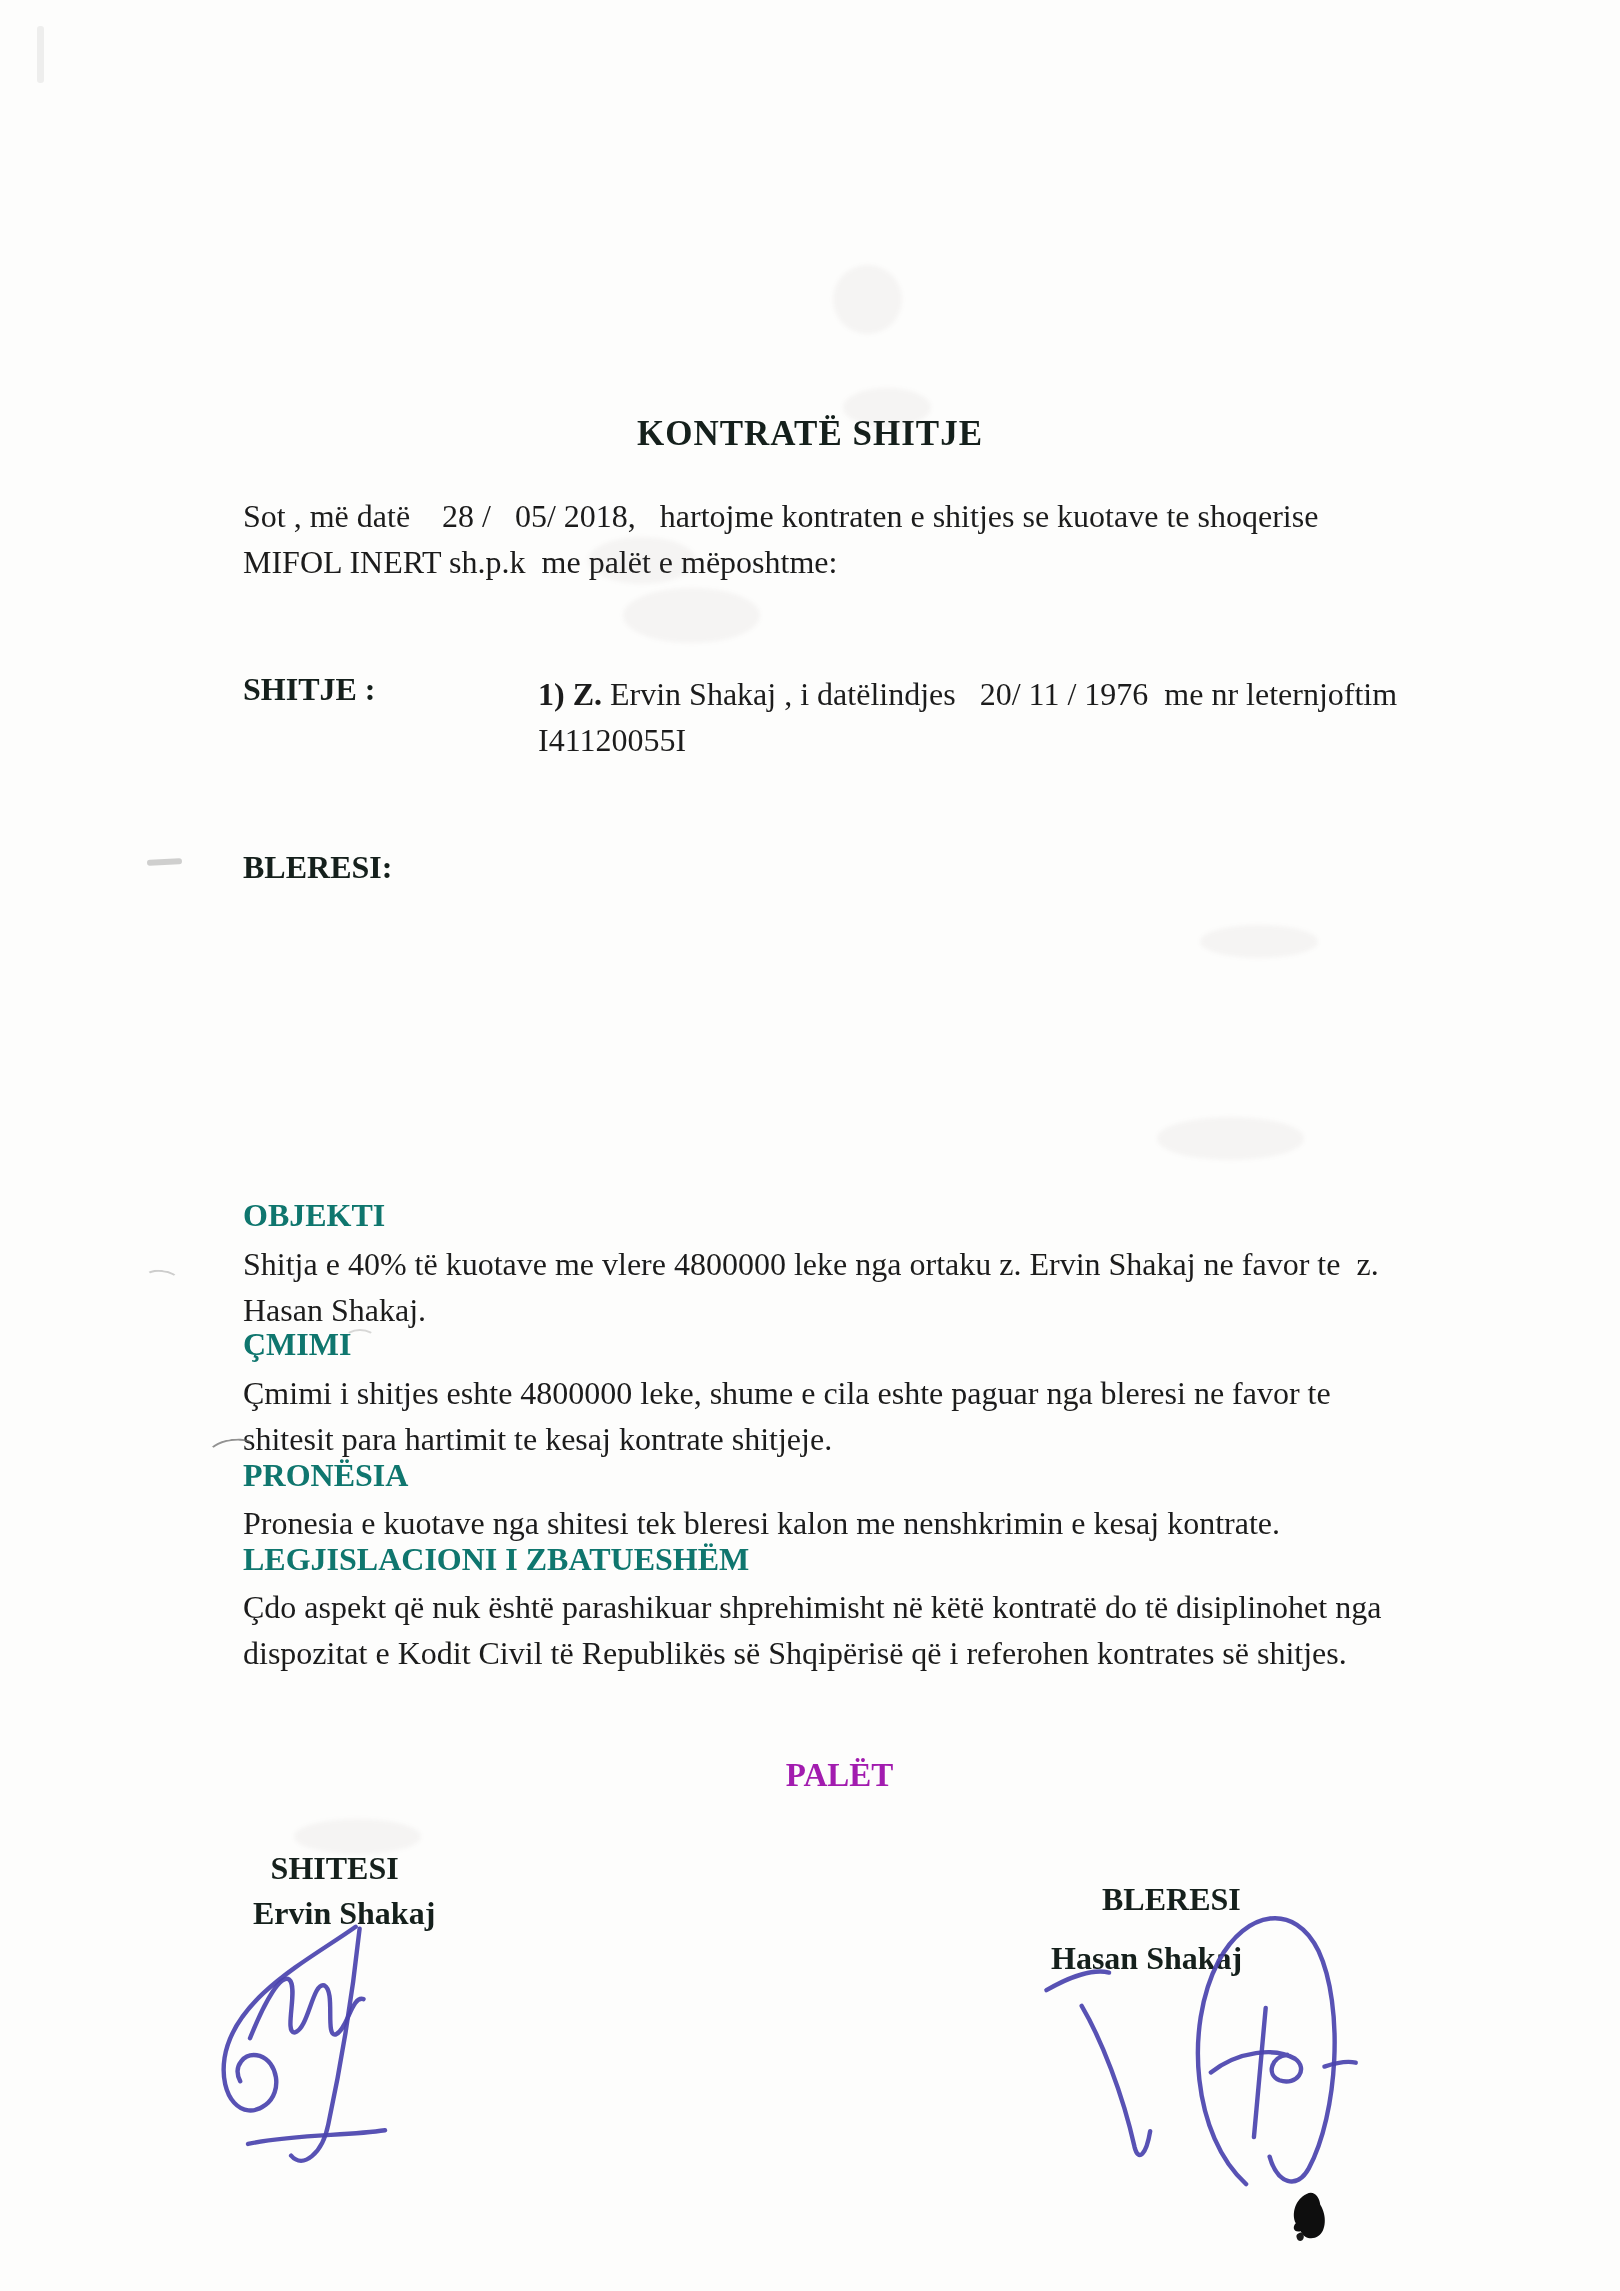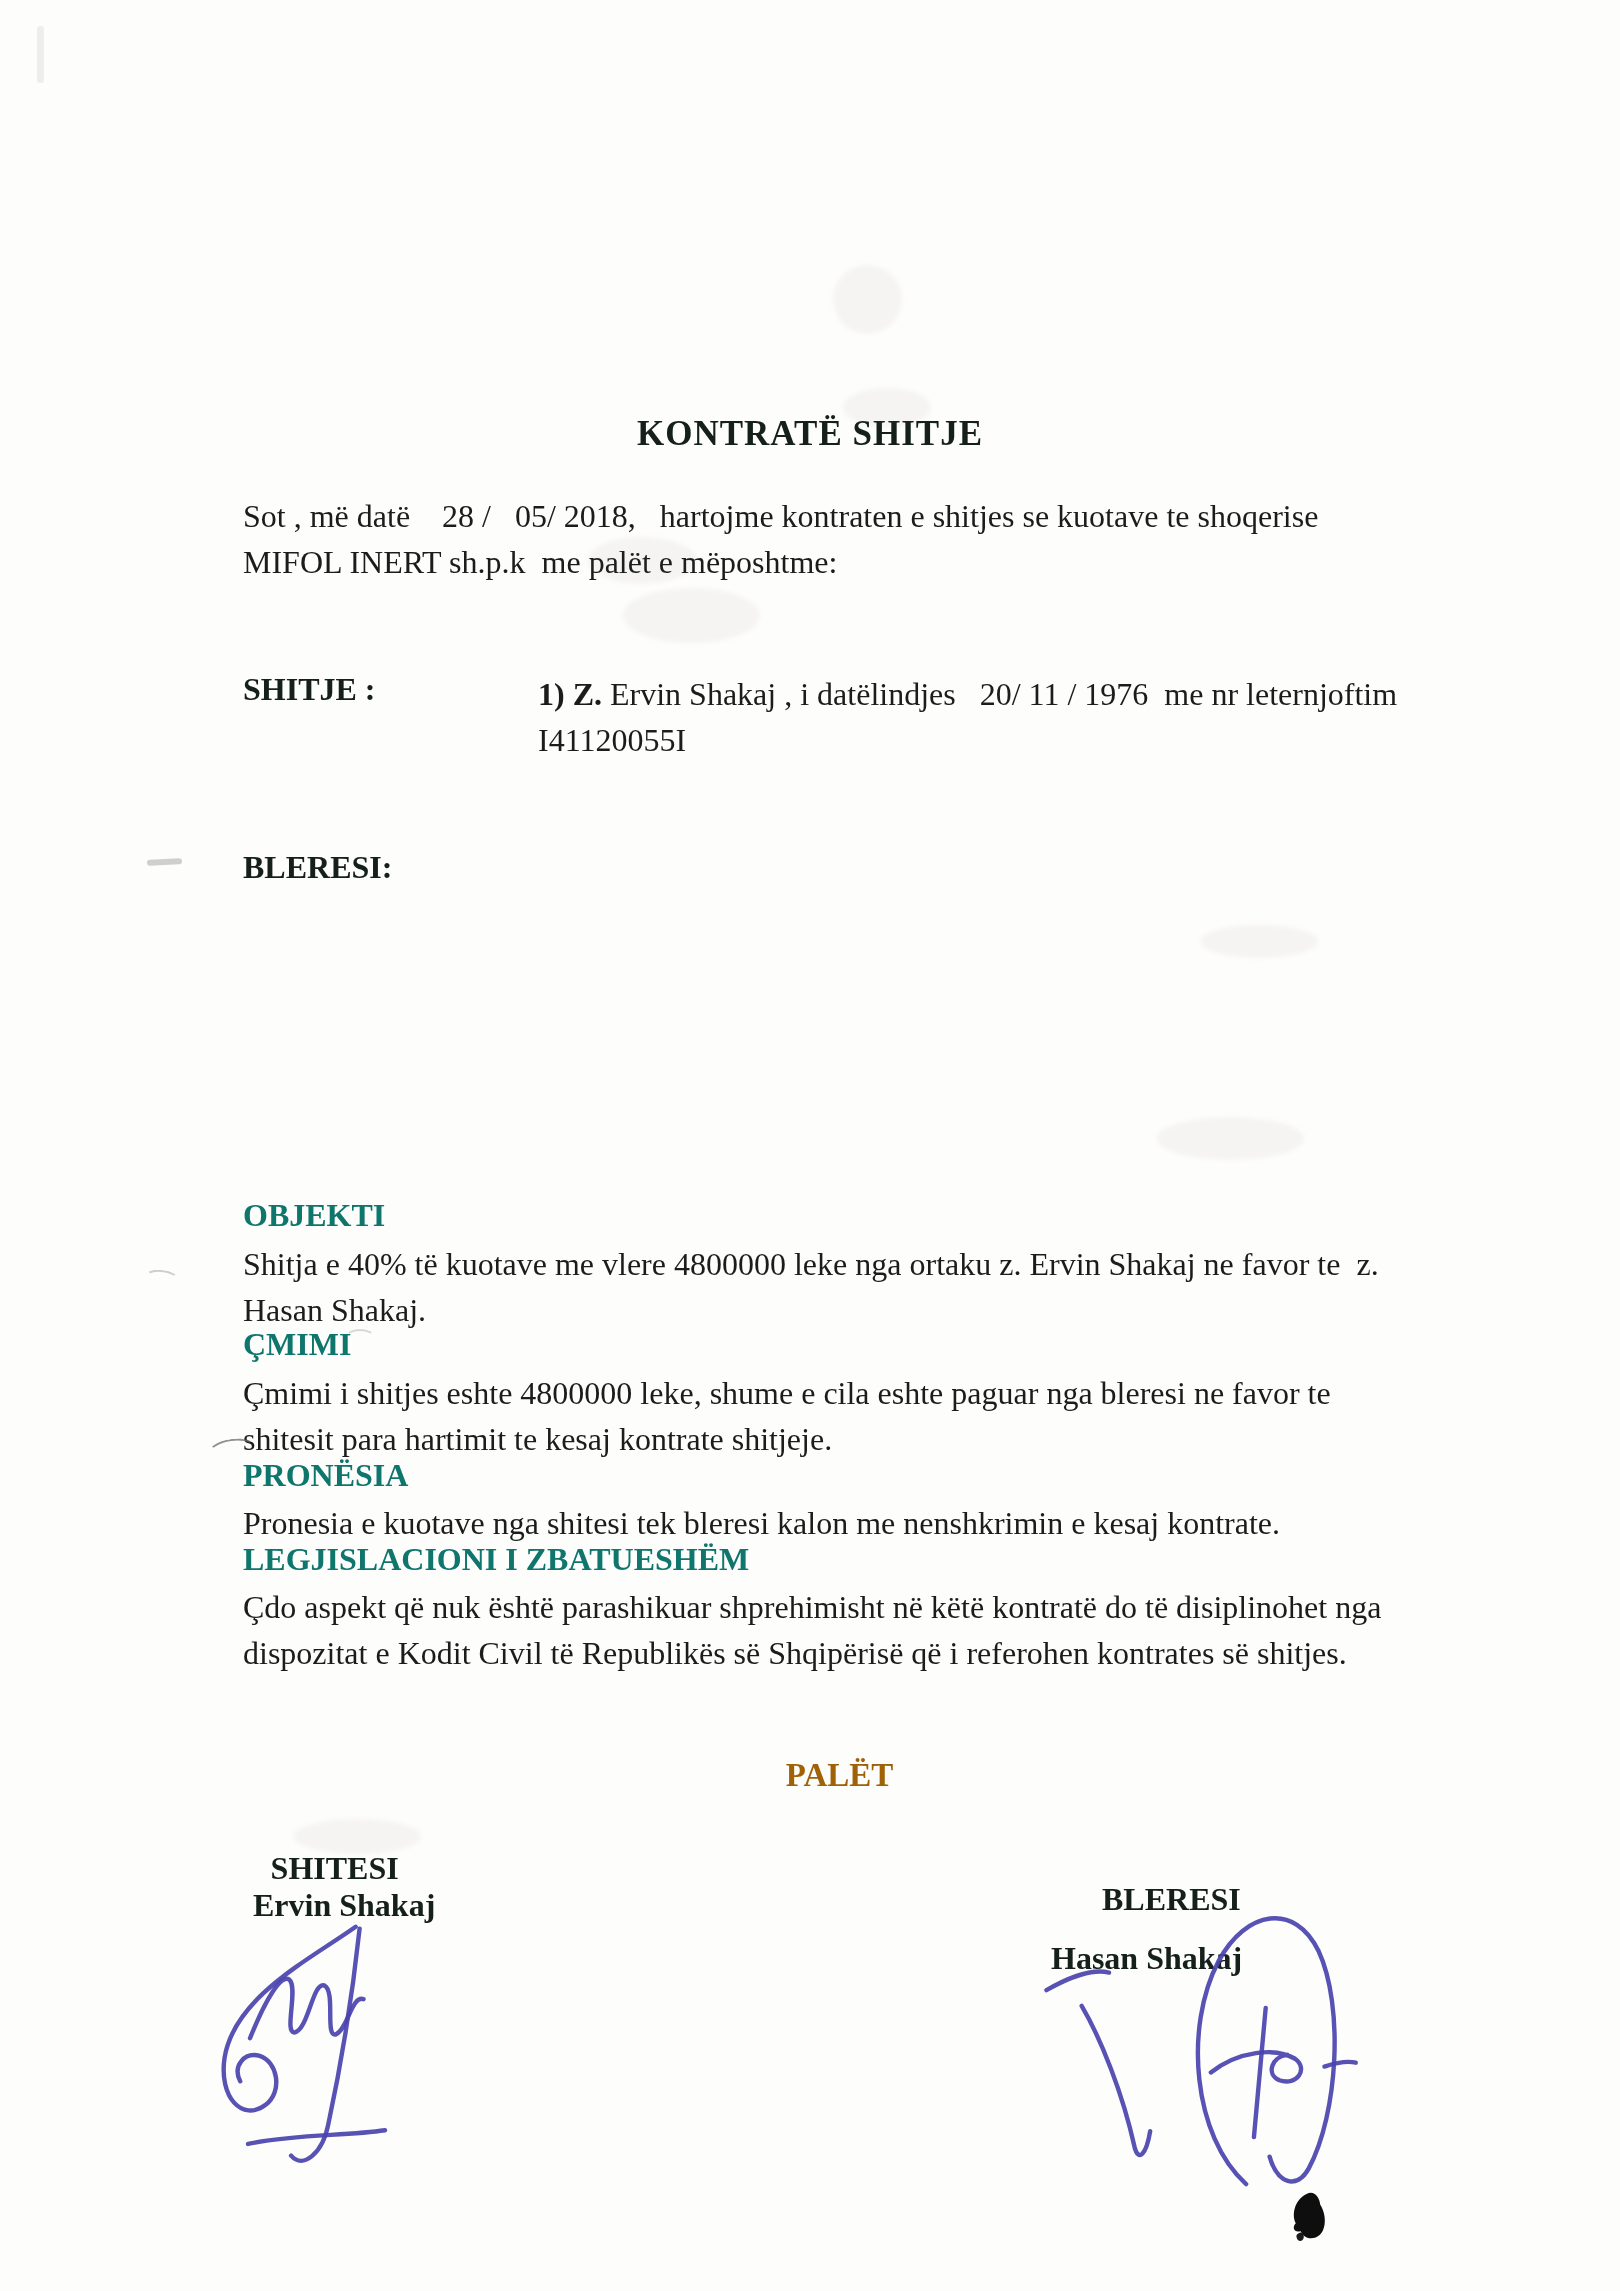--- a/index.html
+++ b/index.html
@@ -26,21 +26,21 @@
   .party-label { font-weight: bold; font-size: 32px; color: #15201c; }
   .party-content { width: 961px; }
   .pline { white-space: pre-wrap; }
   .bold { font-weight: bold; }
   .ownership { left: 446px; top: 1014px; width: 1039px; }
   .sec-heading { font-size: 32px; font-weight: bold; color: #0f766e; left: 243px; }
   .sec-body { left: 243px; width: 1245px; }
   .palet {
     left: 0; right: 0; top: 1757px;
     text-align: center; font-size: 33px; font-weight: bold;
-    padding-left: 59px; color: #a16207;
+    padding-left: 59px; color: #a21caf;
   }
   .sig-role { font-size: 32px; font-weight: bold; color: #15201c; }
   .sig-name { font-size: 32px; font-weight: bold; color: #15201c; }
   .sig-svg { position: absolute; }
   .sig-svg path { fill: none; stroke: #4a43ae; stroke-width: 4.5; stroke-linecap: round; stroke-linejoin: round; opacity: 0.92; }
   
   .artifact { position: absolute; pointer-events: none; }
   .smudge { background: rgba(90,85,80,0.05); border-radius: 50%; filter: blur(2px); }
   .arc {
     border: 2.9px solid rgba(110,110,110,0.75);
@@ -79,21 +79,21 @@
   <div class="abs bodytext pre sec-body" style="top:1500px;">Pronesia e kuotave nga shitesi tek bleresi kalon me nenshkrimin e kesaj kontrate.</div>
 
   <div class="abs sec-heading" style="top:1541px;text-align:right;">LEGJISLACIONI I ZBATUESHËM</div>
   <div class="abs bodytext pre sec-body" style="top:1584px;">Çdo aspekt që nuk është parashikuar shprehimisht në këtë kontratë do të disiplinohet nga
 dispozitat e Kodit Civil të Republikës së Shqipërisë që i referohen kontrates së shitjes.</div>
 
   <div class="abs palet">PALËT</div>
 
   <div class="abs" style="left:253px; top:1850px;">
     <div class="sig-role" style="padding-left:17.6px;">SHITESI</div>
-    <div class="sig-name" style="margin-top:0;">Ervin Shakaj</div>
+    <div class="sig-name" style="margin-top:8px;">Ervin Shakaj</div>
   </div>
   <svg class="sig-svg" style="left:191px; top:1913px;" width="255" height="274" viewBox="0 0 260 280">
     <path d="M168 14 C120 48 44 86 34 148 C28 188 52 214 76 196 C94 182 88 152 70 146 C54 142 42 156 50 172"></path>
     <path d="M60 128 C76 88 92 62 100 68 C110 76 94 124 106 122 C120 118 124 70 136 74 C148 80 136 128 148 124 C160 118 164 84 176 88"></path>
     <path d="M172 16 C164 90 152 160 140 216 C134 246 114 262 102 248"></path>
     <path d="M58 236 C104 226 158 228 198 222"></path>
   </svg>
 
   <div class="abs" style="left:1051px; top:1881px;">
     <div class="sig-role" style="padding-left:51px;">BLERESI</div>

